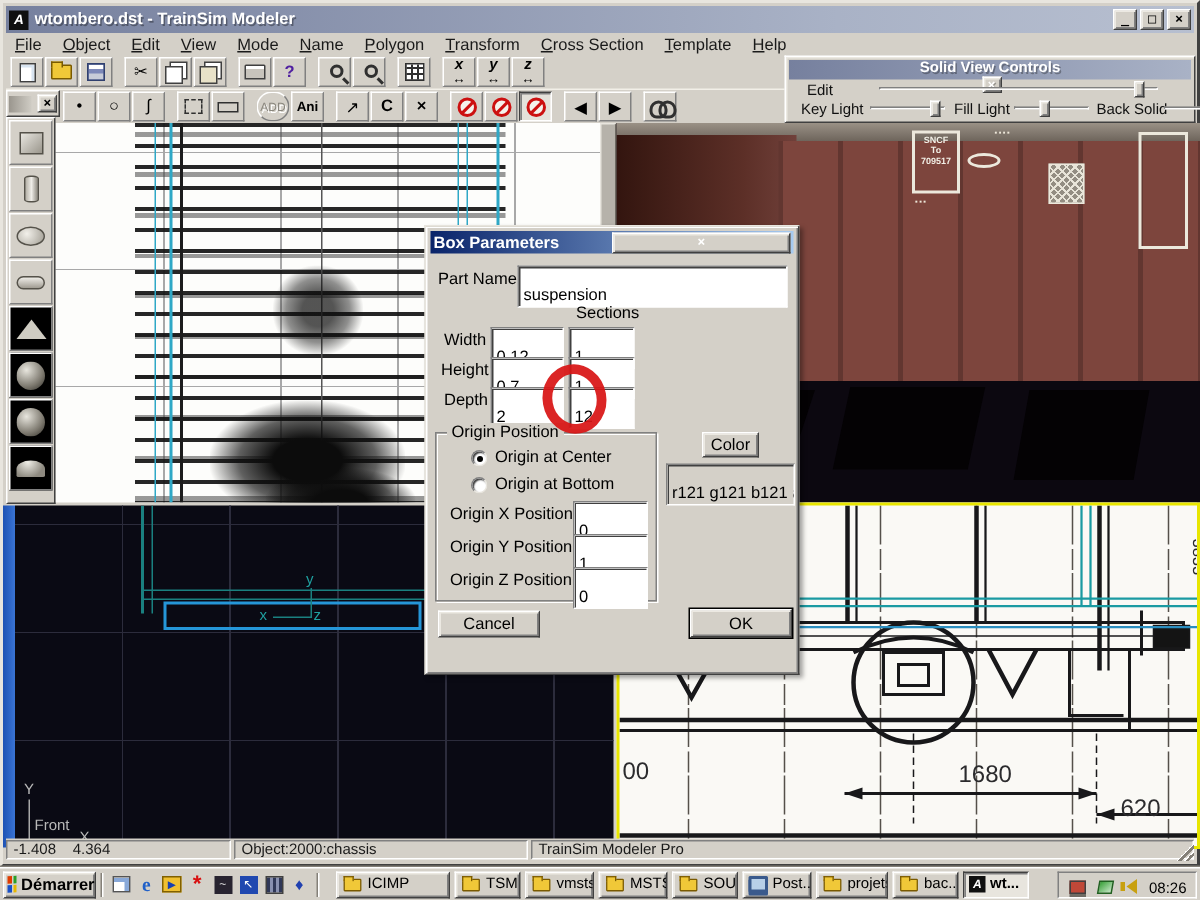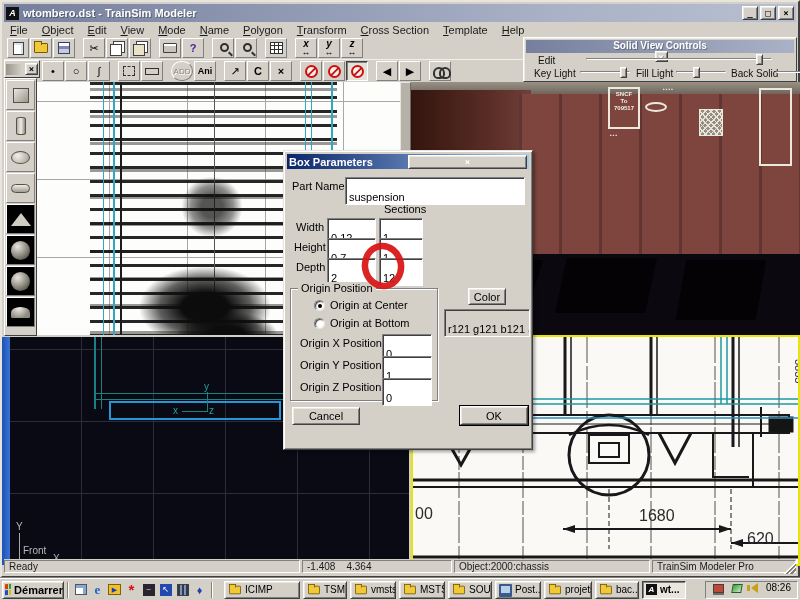--- a/index.html
+++ b/index.html
@@ -138,21 +138,21 @@
   #taskbar { position:absolute; left:0; top:578px; width:800px; height:22px; background:#d4d0c8; border-top:1px solid #fff; box-shadow:0 -1px 0 #848078; display:flex; align-items:center; padding:0 2px; }
   #start-btn { width:62px; height:18px; display:flex; align-items:center; gap:3px; padding-left:2px; font-weight:bold; font-size:11px; }
   .win-logo { width:12px; height:11px; display:grid; grid-template:1fr 1fr/1fr 1fr; gap:1px; transform:skewY(-4deg); }
   .win-logo i { display:block; }
   .tb-sep { width:2px; height:16px; border-left:1px solid #848078; border-right:1px solid #fff; margin:0 3px; }
   .ql-icon { width:17px; height:16px; display:inline-flex; align-items:center; justify-content:center; font-size:10px; }
   .task-btn { height:18px; display:flex; align-items:center; gap:3px; padding:0 3px; font-size:10px; overflow:hidden; white-space:nowrap; margin-right:3px; }
   .task-btn .i-folder { transform:scale(.85); flex:none; }
   .task-btn.active { font-weight:bold; border-color:#404040 #fff #fff #404040; box-shadow:inset 1px 1px 0 #808080; background:#e8e5de; }
   .i-monitor { width:13px; height:11px; background:#b8d0e8; border:2px solid #3a5a8c; border-radius:1px; box-shadow:0 2px 0 #3a5a8c; flex:none; }
-  #tray { height:18px; margin-left:auto; display:flex; align-items:flex-start; gap:4px; padding:0 6px; border:1px solid; border-color:#808080 #fff #fff #808080; font-size:10px; }
+  #tray { height:18px; margin-left:auto; display:flex; align-items:flex-end; gap:4px; padding:0 6px; border:1px solid; border-color:#808080 #fff #fff #808080; font-size:10px; }
   .tray-ico { width:14px; height:13px; display:inline-flex; align-items:center; justify-content:center; font-size:9px; }
   .spk { width:0; height:0; border:5px solid transparent; border-right:7px solid #c8a010; border-left:none; position:relative; }
   .spk::before { content:""; position:absolute; left:-4px; top:-3px; width:3px; height:6px; background:#c8a010; }
 </style>
 </head>
 <body>
 
 <div id="screen">
 
   <div id="app-window">
@@ -410,21 +410,20 @@
         </div>
       <div class="shape-btn raised-thin shape-dark">
           <span class="g-sph tex"></span>
         </div>
       <div class="shape-btn raised-thin shape-dark">
           <span class="g-dome"></span>
         </div>
     </div>
 
     <div id="statusbar">
-      <span class="status-pane" style="width:296px">Ready</span>
       <span class="status-pane" style="width:150px">-1.408    4.364</span>
       <span class="status-pane" style="width:196px">Object:2000:chassis</span>
       <span class="status-pane" style="flex:1">TrainSim Modeler Pro</span>
       <span id="grip"></span>
     </div>
   </div>
 
   <div id="svc">
     <div id="svc-title">
       <span style="flex:1">Solid View Controls</span>

